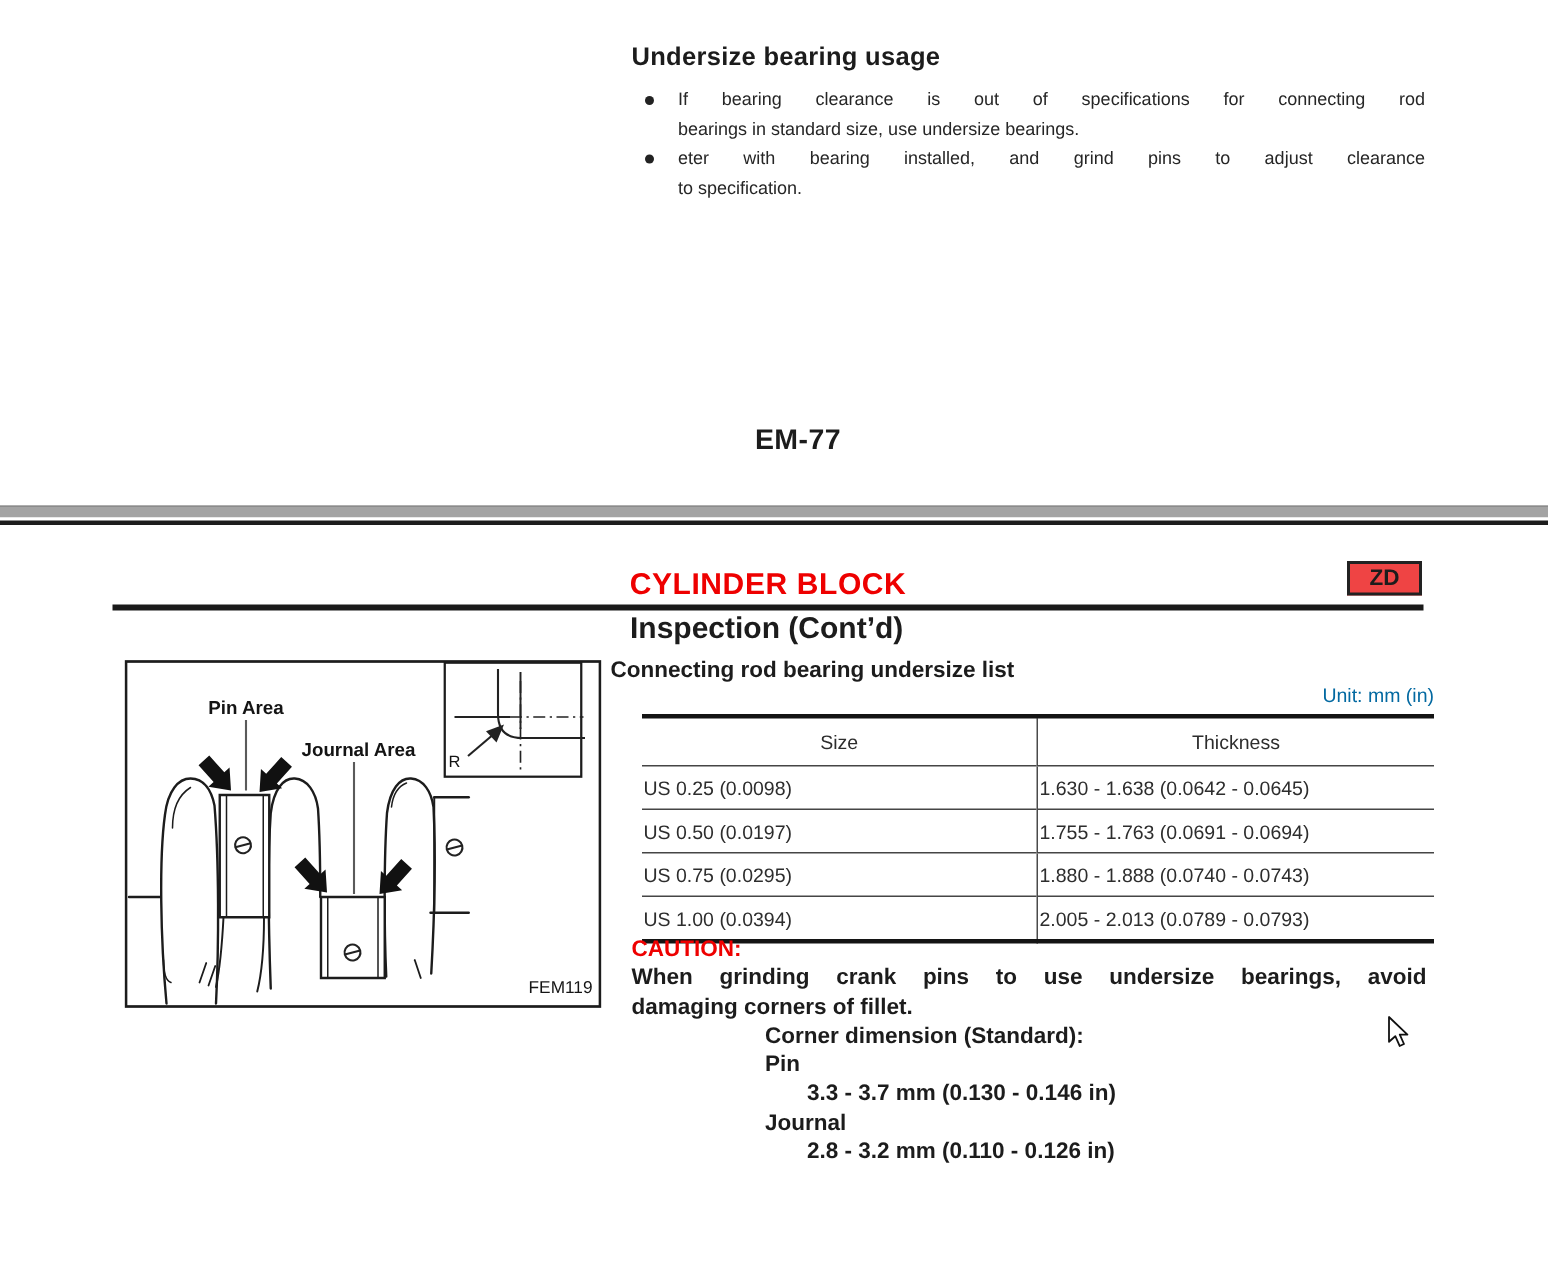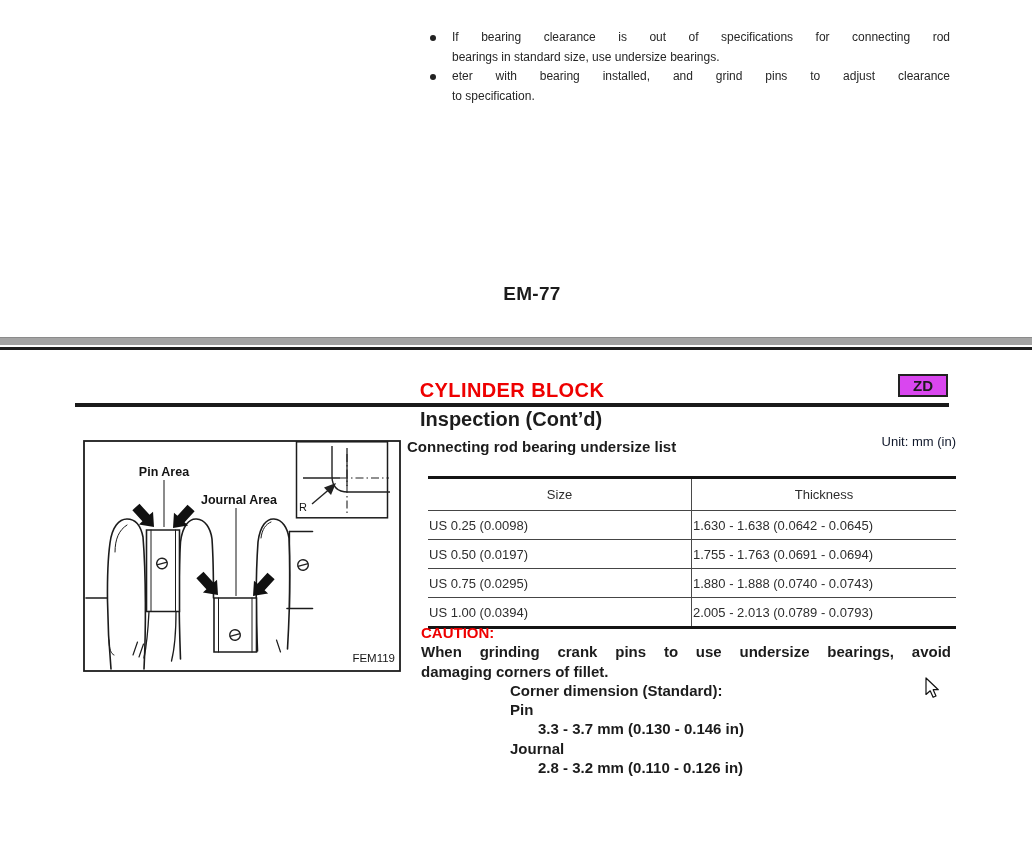--- a/index.html
+++ b/index.html
@@ -18,26 +18,26 @@
     font-size:19px;font-weight:bold;letter-spacing:.3px;}
   
   .divider{position:absolute;left:0;top:337px;width:1032px;}
   .divider .gray{height:7px;background:#a3a3a3;border-top:1px solid #8b8b8b;}
   .divider .gap{height:2px;background:#fff;}
   .divider .black{height:3px;background:#1d1d1d;}
   
   .section-title{position:absolute;left:75px;top:379px;width:874px;text-align:center;
     font-size:20px;font-weight:bold;letter-spacing:.4px;}
   .zd-box{position:absolute;left:898px;top:374px;width:46px;height:19px;border:2px solid #222;
-    text-align:center;font-size:15px;font-weight:bold;line-height:19px;background:#d946ef;}
+    text-align:center;font-size:15px;font-weight:bold;line-height:19px;background:#ef4444;}
   .title-rule{position:absolute;left:75px;top:403px;width:874px;height:4px;background:#1a1a1a;}
   .subsection{position:absolute;left:420px;top:408px;font-size:20px;font-weight:bold;}
   .table-title{position:absolute;left:407px;top:438px;font-size:15px;font-weight:bold;}
-  .unit-label{position:absolute;left:428px;top:434px;width:528px;text-align:right;
-    font-size:13px;color:#0f172a;}
+  .unit-label{position:absolute;left:428px;top:456px;width:528px;text-align:right;
+    font-size:13px;color:#0369a1;}
   
   .spec-table{position:absolute;left:428px;top:476px;width:528px;border-collapse:collapse;
     border-top:3px solid #141414;border-bottom:3px solid #141414;font-size:13px;color:#2d2d2d;
     table-layout:fixed;}
   .spec-table th{font-weight:normal;height:29px;}
   .spec-table td{height:26px;text-align:left;border-top:1px solid #454545;}
   .spec-table .col-size{width:261px;border-right:1px solid #4a4a4a;}
   
   .caution-block{position:absolute;left:421px;top:623px;width:530px;font-size:15px;
     font-weight:bold;line-height:19.3px;color:#1c1c1c;}
@@ -47,20 +47,21 @@
   
   .figure{position:absolute;left:83px;top:440px;width:318px;height:232px;}
   .figure svg text{font-family:"Liberation Sans", sans-serif;fill:#141414;}
   
   .cursor{position:absolute;left:925px;top:677px;}
 </style>
 </head>
 <body>
 
 <div class="top-block">
+  <div class="top-heading">Undersize bearing usage</div>
 
   <div class="bullet-row">
     <span class="bullet-dot"></span>
     <div class="bullet-text">
       <div class="jline">If bearing clearance is out of specifications for connecting rod</div>
       <div>bearings in standard size, use undersize bearings.</div>
     </div>
   </div>
 
   <div class="bullet-row">

